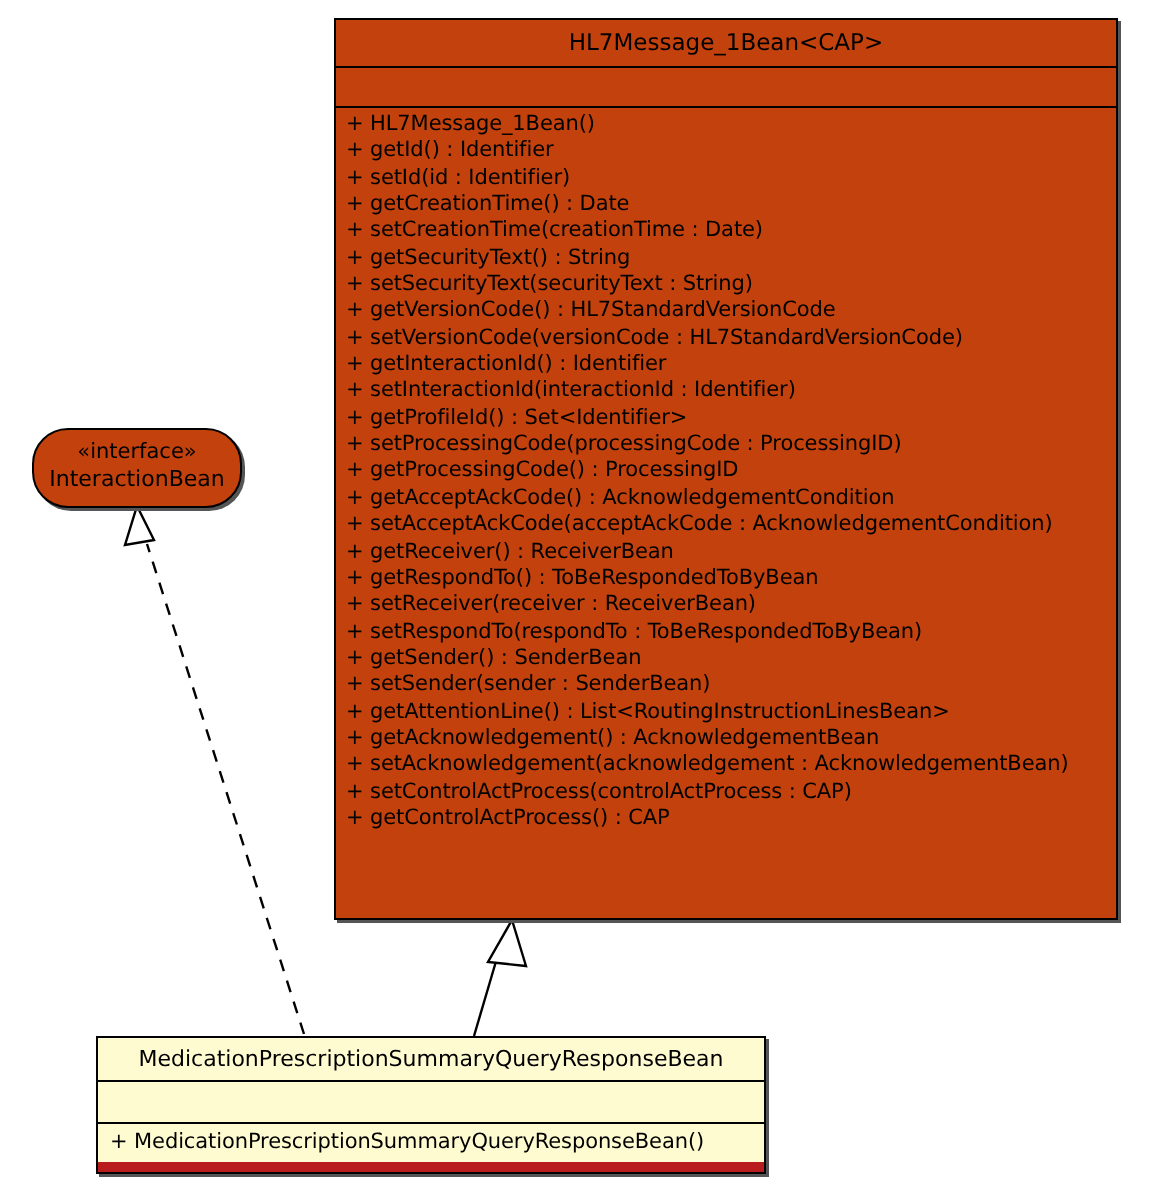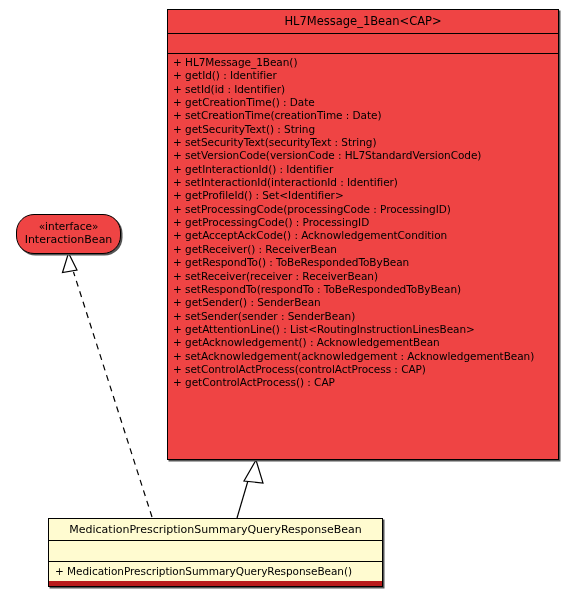--- a/index.html
+++ b/index.html
@@ -21,21 +21,21 @@
     left: 0; top: 0;
     width: 575px;
     height: 600px;
   }
 
   
   .uml-box {
     position: absolute;
     border: 1px solid #000000;
     box-sizing: border-box;
-    background: #ef4444;
+    background: #c2410c;
     box-shadow: 1.5px 1.5px 0 0 #555555;
   }
   .uml-compartment {
     box-sizing: border-box;
   }
   .uml-compartment + .uml-compartment {
     border-top: 1px solid #000000;
   }
   .uml-title {
     text-align: center;
@@ -141,27 +141,29 @@
     <div class="uml-compartment uml-title">HL7Message_1Bean&lt;CAP&gt;</div>
     <div class="uml-compartment uml-empty"></div>
     <div class="uml-compartment uml-members">
       <div class="uml-member">+ HL7Message_1Bean()</div>
       <div class="uml-member">+ getId() : Identifier</div>
       <div class="uml-member">+ setId(id : Identifier)</div>
       <div class="uml-member">+ getCreationTime() : Date</div>
       <div class="uml-member">+ setCreationTime(creationTime : Date)</div>
       <div class="uml-member">+ getSecurityText() : String</div>
       <div class="uml-member">+ setSecurityText(securityText : String)</div>
+      <div class="uml-member">+ getVersionCode() : HL7StandardVersionCode</div>
       <div class="uml-member">+ setVersionCode(versionCode : HL7StandardVersionCode)</div>
       <div class="uml-member">+ getInteractionId() : Identifier</div>
       <div class="uml-member">+ setInteractionId(interactionId : Identifier)</div>
       <div class="uml-member">+ getProfileId() : Set&lt;Identifier&gt;</div>
       <div class="uml-member">+ setProcessingCode(processingCode : ProcessingID)</div>
       <div class="uml-member">+ getProcessingCode() : ProcessingID</div>
       <div class="uml-member">+ getAcceptAckCode() : AcknowledgementCondition</div>
+      <div class="uml-member">+ setAcceptAckCode(acceptAckCode : AcknowledgementCondition)</div>
       <div class="uml-member">+ getReceiver() : ReceiverBean</div>
       <div class="uml-member">+ getRespondTo() : ToBeRespondedToByBean</div>
       <div class="uml-member">+ setReceiver(receiver : ReceiverBean)</div>
       <div class="uml-member">+ setRespondTo(respondTo : ToBeRespondedToByBean)</div>
       <div class="uml-member">+ getSender() : SenderBean</div>
       <div class="uml-member">+ setSender(sender : SenderBean)</div>
       <div class="uml-member">+ getAttentionLine() : List&lt;RoutingInstructionLinesBean&gt;</div>
       <div class="uml-member">+ getAcknowledgement() : AcknowledgementBean</div>
       <div class="uml-member">+ setAcknowledgement(acknowledgement : AcknowledgementBean)</div>
       <div class="uml-member">+ setControlActProcess(controlActProcess : CAP)</div>

